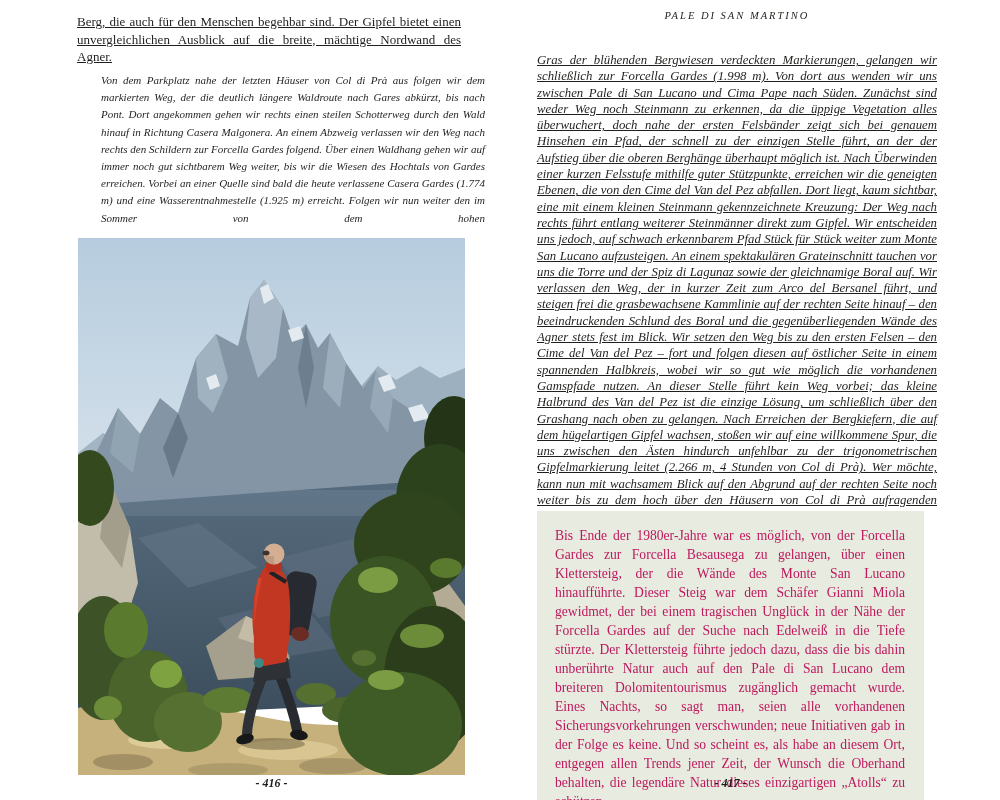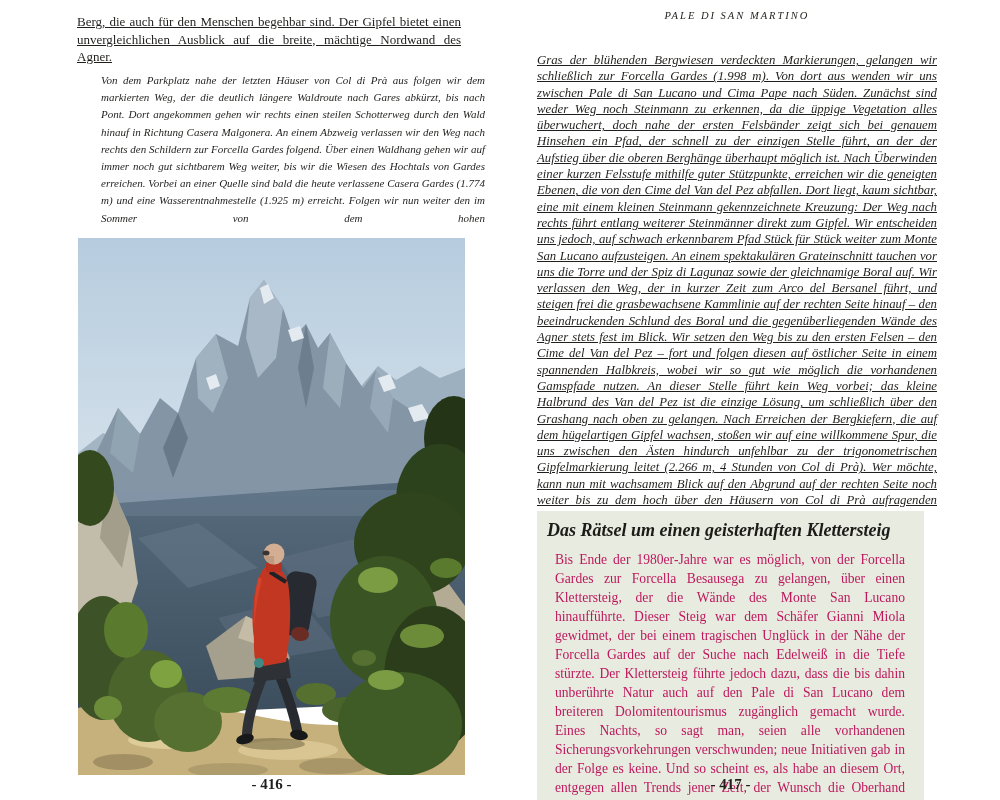--- a/index.html
+++ b/index.html
@@ -22,21 +22,21 @@
     font-size:11px;line-height:17.2px;
     text-align:justify;text-align-last:justify;margin-left:24px;
   }
   .photo{
     left:78px;top:238px;width:387px;height:537px;
     margin:0;overflow:hidden;
   }
   .photo svg{display:block;width:387px;height:537px;}
 
   .pagenum{
-    font-weight:600;font-size:15px;
+    font-style:italic;font-weight:600;font-size:12px;
     width:387px;text-align:center;top:776px;
   }
   .pagenum-left{left:78px;}
   .pagenum-right{left:537px;}
 
   
   .running-head{
     left:537px;top:10px;width:400px;text-align:center;
     font-style:italic;font-size:10.5px;letter-spacing:2px;
     color:#26251f;
@@ -195,20 +195,19 @@
     </figure>
 
     <div class="abs pagenum pagenum-left">- 416 -</div>
   </section>
 
   <section>
     <div class="abs running-head">PALE DI SAN MARTINO</div>
     <p class="abs p-route-right italic jtext">Gras der blühenden Bergwiesen verdeckten Markierungen, gelangen wir schließlich zur Forcella Gardes (1.998 m). Von dort aus wenden wir uns zwischen Pale di San Lucano und Cima Pape nach Süden. Zunächst sind weder Weg noch Steinmann zu erkennen, da die üppige Vegetation alles überwuchert, doch nahe der ersten Felsbänder zeigt sich bei genauem Hinsehen ein Pfad, der schnell zu der einzigen Stelle führt, an der der Aufstieg über die oberen Berghänge überhaupt möglich ist. Nach Überwinden einer kurzen Felsstufe mithilfe guter Stützpunkte, erreichen wir die geneigten Ebenen, die von den Cime del Van del Pez abfallen. Dort liegt, kaum sichtbar, eine mit einem kleinen Steinmann gekennzeichnete Kreuzung: Der Weg nach rechts führt entlang weiterer Steinmänner direkt zum Gipfel. Wir entscheiden uns jedoch, auf schwach erkennbarem Pfad Stück für Stück weiter zum Monte San Lucano aufzusteigen. An einem spektakulären Grateinschnitt tauchen vor uns die Torre und der Spiz di Lagunaz sowie der gleichnamige Boral auf. Wir verlassen den Weg, der in kurzer Zeit zum Arco del Bersanel führt, und steigen frei die grasbewachsene Kammlinie auf der rechten Seite hinauf – den beeindruckenden Schlund des Boral und die gegenüberliegenden Wände des Agner stets fest im Blick. Wir setzen den Weg bis zu den ersten Felsen – den Cime del Van del Pez – fort und folgen diesen auf östlicher Seite in einem spannenden Halbkreis, wobei wir so gut wie möglich die vorhandenen Gamspfade nutzen. An dieser Stelle führt kein Weg vorbei; das kleine Halbrund des Van del Pez ist die einzige Lösung, um schließlich über den Grashang nach oben zu gelangen. Nach Erreichen der Bergkiefern, die auf dem hügelartigen Gipfel wachsen, stoßen wir auf eine willkommene Spur, die uns zwischen den Ästen hindurch unfehlbar zu der trigonometrischen Gipfelmarkierung leitet (2.266 m, 4 Stunden von Col di Prà). Wer möchte, kann nun mit wachsamem Blick auf den Abgrund auf der rechten Seite noch weiter bis zu dem hoch über den Häusern von Col di Prà aufragenden höchsten Punkt des Grats wandern.</p>
 
     <aside class="abs info-box">
-      <h2 class="info-box-title">Das Rätsel um einen geisterhaften Klettersteig</h2>
       <p class="info-box-body">Bis Ende der 1980er-Jahre war es möglich, von der Forcella Gardes zur Forcella Besausega zu gelangen, über einen Klettersteig, der die Wände des Monte San Lucano hinaufführte. Dieser Steig war dem Schäfer Gianni Miola gewidmet, der bei einem tragischen Unglück in der Nähe der Forcella Gardes auf der Suche nach Edelweiß in die Tiefe stürzte. Der Klettersteig führte jedoch dazu, dass die bis dahin unberührte Natur auch auf den Pale di San Lucano dem breiteren Dolomitentourismus zugänglich gemacht wurde. Eines Nachts, so sagt man, seien alle vorhandenen Sicherungsvorkehrungen verschwunden; neue Initiativen gab in der Folge es keine. Und so scheint es, als habe an diesem Ort, entgegen allen Trends jener Zeit, der Wunsch die Oberhand behalten, die legendäre Natur dieses einzigartigen „Atolls“ zu schützen.</p>
     </aside>
 
     <div class="abs pagenum pagenum-right">- 417 -</div>
   </section>
 
 </div>
 
 </body></html>

